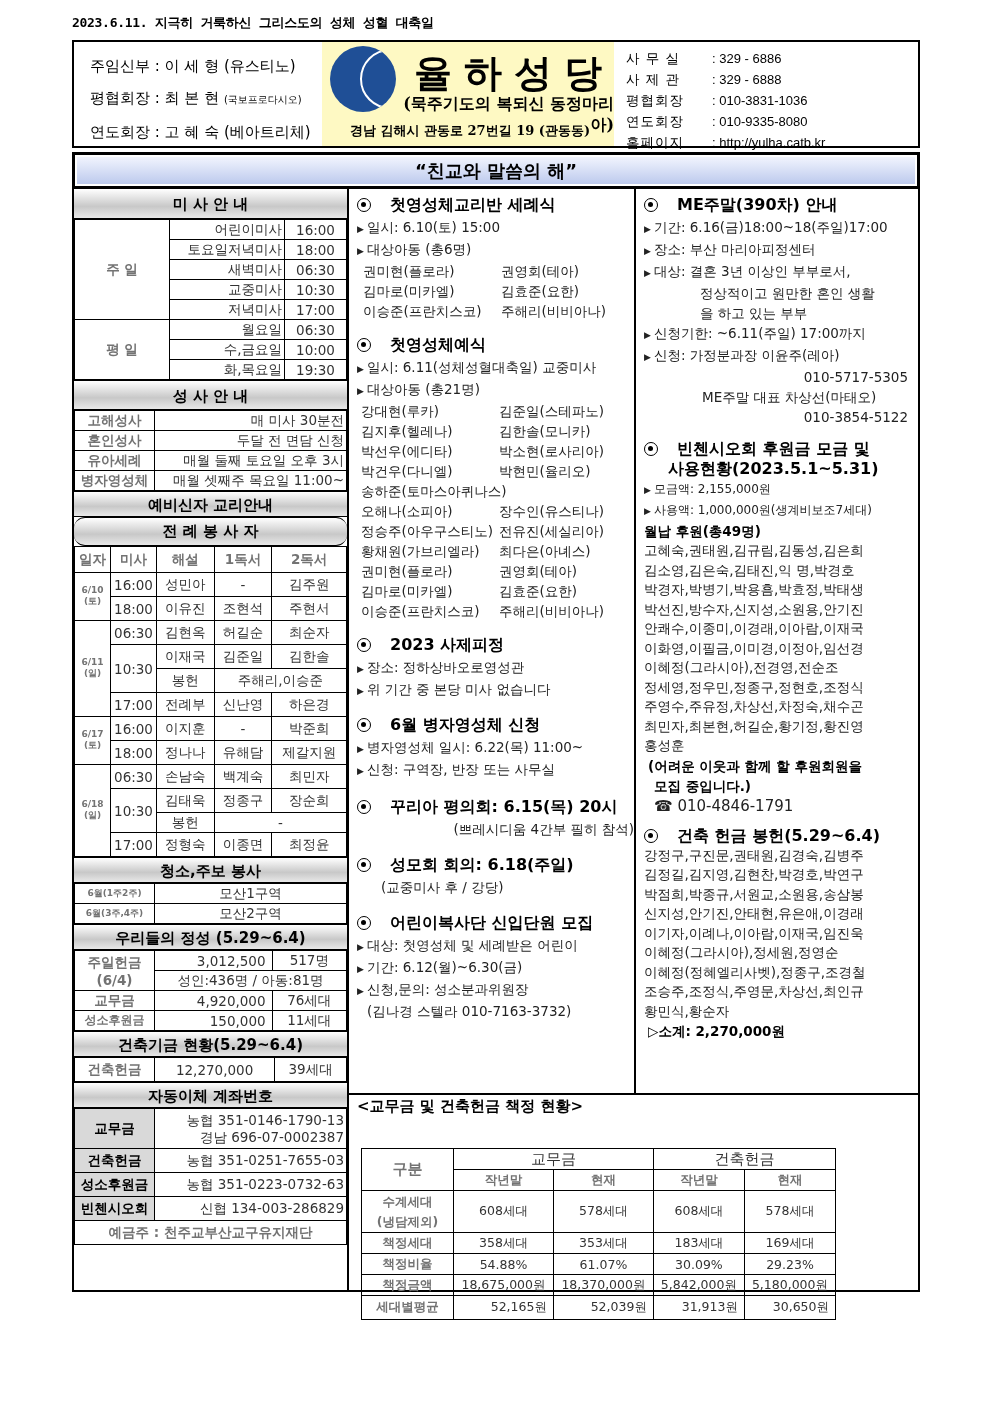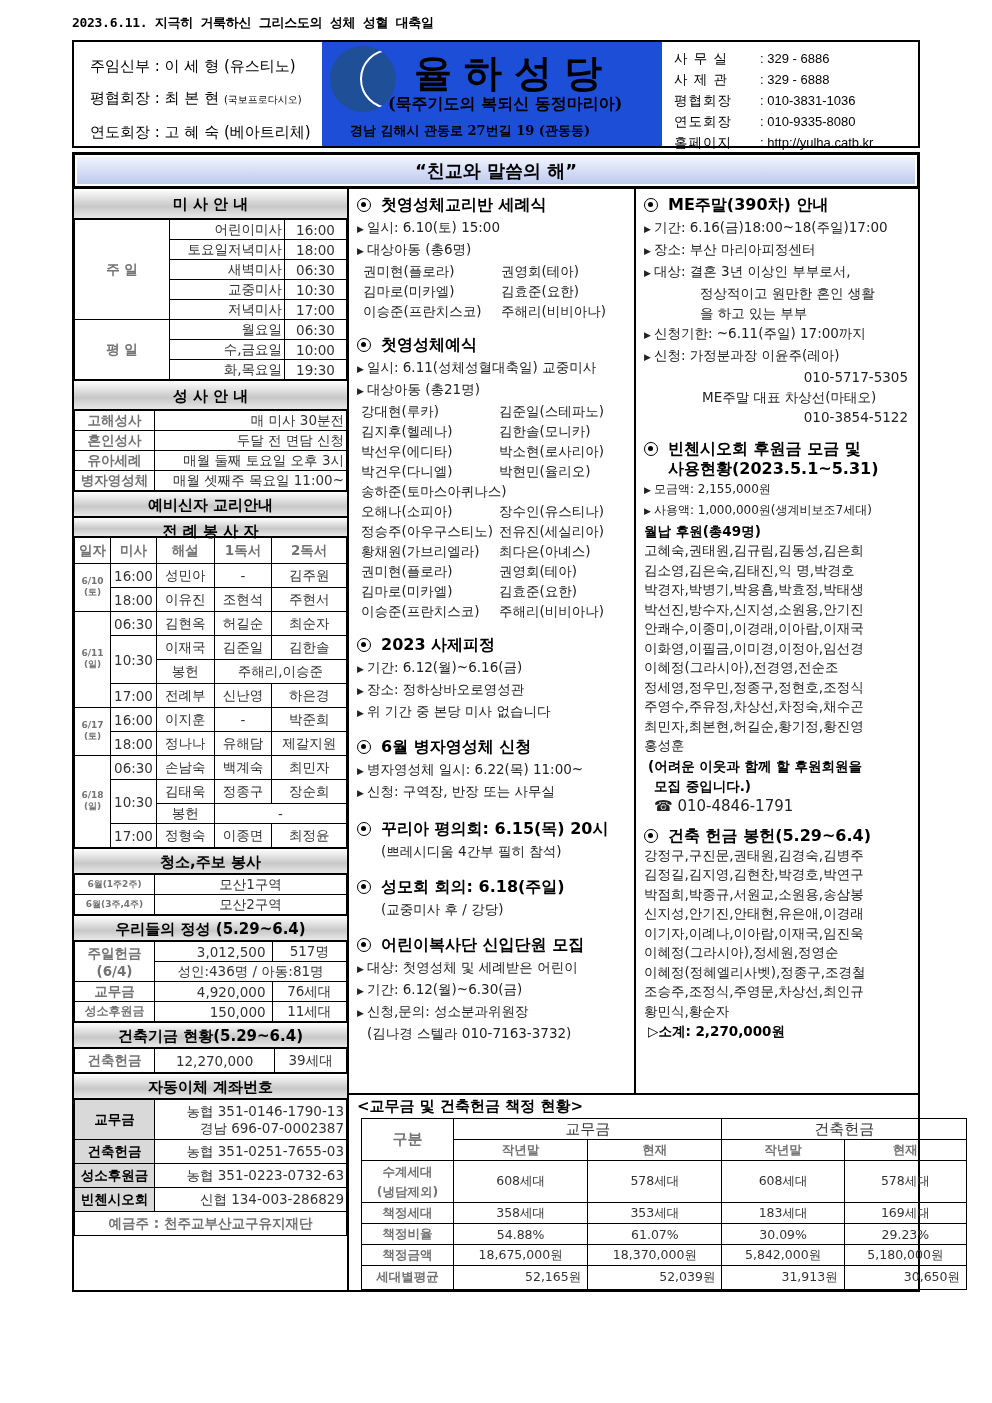--- a/index.html
+++ b/index.html
@@ -1,21 +1,21 @@
 <!DOCTYPE html>
 <html><head>
 <meta charset="utf-8">
 <style>
   * { box-sizing: border-box; margin: 0; padding: 0; }
   body { width: 992px; height: 1403px; background: #fff; font-family: "DejaVu Sans", sans-serif; color: #000; position: relative; }
   .topline { position: absolute; left: 72px; top: 14px; font-size: 13px; font-weight: bold; font-family: "DejaVu Sans Mono", monospace; letter-spacing: -0.3px; }
   .header { position: absolute; left: 72px; top: 40px; width: 848px; height: 108px; border: 2px solid #000; display: flex; }
   .h-left { width: 248px; padding: 8px 0 0 16px; font-size: 15px; line-height: 32px; }
   .h-left .small { font-size: 10px; }
-  .h-mid { width: 340px; background: #1d4ed8; position: relative; }
+  .h-mid { width: 292px; background: #fef9c3; position: relative; text-align: right; }
   .logo { position: absolute; left: 8px; top: 4px; width: 66px; height: 66px; border-radius: 50%; background: #1f4f96; overflow: hidden; }
   .logo .moon { position: absolute; left: 30px; top: 3px; width: 60px; height: 60px; border-radius: 50%; border: 2px solid #fff; }
   .h-title { position: absolute; left: 92px; top: 6px; font-size: 38px; font-weight: bold; letter-spacing: 12px; }
   .h-sub { position: absolute; left: 66px; top: 52px; font-size: 16px; font-weight: bold; font-family: "DejaVu Serif", serif; }
   .h-addr { position: absolute; left: 28px; top: 80px; font-size: 13px; font-weight: bold; font-family: "DejaVu Serif", serif; }
   .h-right { flex: 1; padding: 6px 0 0 12px; font-size: 13.5px; line-height: 21px; }
   .h-right .row { display: flex; }
   .h-right .lbl { width: 86px; display: inline-block; letter-spacing: 1px; }
   .h-right .val { font-family: Liberation Sans, sans-serif; font-size: 13px; }
 
@@ -29,31 +29,31 @@
   .sec-head { background: linear-gradient(#ffffff, #c8c8c8 60%, #e8e8e8); text-align: center; font-weight: bold; font-size: 15px; border-bottom: 1px solid #000; border-top: 1px solid #000; }
   table { border-collapse: collapse; width: 100%; }
   td { border: 1px solid #000; font-size: 13.5px; text-align: center; padding: 0 2px; height: 20px; color: #333; }
   td.b { font-weight: bold; color: #737373; }
   td.l { text-align: right; padding-left: 6px; }
   td.r { text-align: right; padding-right: 6px; }
   td.g { background: #d9d9d9; font-weight: bold; color: #000; }
   .tiny { font-size: 9px; }
 
   .sect { padding-left: 8px; font-size: 13.5px; line-height: 20px; color: #222; }
-  .sect h3 { font-size: 16px; font-weight: bold; color: #000; margin: 6px 0 2px; display: flex; align-items: center; }
+  .sect h3 { font-size: 16px; font-weight: bold; color: #000; margin: 6px 0 2px; display: flex; align-items: center; gap: 9px; }
   .bullet-icon { display: inline-block; width: 14px; height: 14px; border: 1.5px solid #000; border-radius: 50%; position: relative; margin-right: 10px; flex-shrink: 0; }
   .bullet-icon::after { content: ""; position: absolute; left: 3px; top: 3px; width: 5px; height: 5px; border-radius: 50%; background: #000; }
   .tri { font-size: 9px; margin-right: 3px; }
   .names { display: grid; grid-template-columns: 138px 1fr; padding-left: 6px; }
-  .indent { padding-left: 14px; }
+  .indent { padding-left: 14px; text-align: right; }
   .bold-line { font-weight: bold; color: #000; }
   .rt { text-align: right; padding-right: 10px; }
 
   .fin-caption { font-size: 15px; font-weight: bold; padding: 2px 8px; font-family: "DejaVu Serif", serif; }
-  .fin { width: 606px; margin-left: 12px; }
+  .fin { width: 475px; margin-left: 12px; margin-top: 30px; }
   .fin td { height: 21px; font-size: 12.5px; }
 </style>
 </head>
 <body>
 
 <div class="topline">2023.6.11. 지극히 거룩하신 그리스도의 성체 성혈 대축일</div>
 
 <div class="header">
   <div class="h-left">
     <div><span>주임신부</span> : <span>이 세 형 (유스티노)</span></div>
@@ -152,21 +152,21 @@
         </tr>
     <tr>
           <td class="b">병자영성체</td>
           <td class="l">매월 셋째주 목요일 11:00~</td>
         </tr>
   </tbody>
     </table>
 
   <div class="sec-head" style="height:26px;line-height:26px;">예비신자 교리안내</div>
 
-  <div class="sec-head" style="height:20px;line-height:26px;">전 례 봉 사 자</div>
+  <div class="sec-head" style="height:29px;line-height:26px;border-radius:11px;">전 례 봉 사 자</div>
   <table>
     <tbody>
         <tr>
       <td class="b" style="width:36px;height:26px">일자</td>
       <td class="b" style="width:46px">미사</td>
       <td class="b">해설</td>
       <td class="b">1독서</td>
       <td class="b">2독서</td>
     </tr>
     <tr>
@@ -365,21 +365,20 @@
         <span>김효준(요한)</span>
       <span>이승준(프란치스코)</span>
         <span>주해리(비비아나)</span>
     </div>
   </div>
   <div class="sect" style="margin-top:14px">
     <h3>
         <span class="bullet-icon"></span>
         <span>2023 사제피정</span>
       </h3>
-    <div><span class="tri">▶</span><span>기간: 6.12(월)~6.16(금)</span></div>
     <div><span class="tri">▶</span><span>장소: 정하상바오로영성관</span></div>
     <div><span class="tri">▶</span><span>위 기간 중 본당 미사 없습니다</span></div>
   </div>
   <div class="sect" style="margin-top:14px">
     <h3>
         <span class="bullet-icon"></span>
         <span>6월 병자영성체 신청</span>
       </h3>
     <div><span class="tri">▶</span><span>병자영성체 일시: 6.22(목) 11:00~</span></div>
     <div><span class="tri">▶</span><span>신청: 구역장, 반장 또는 사무실</span></div>

